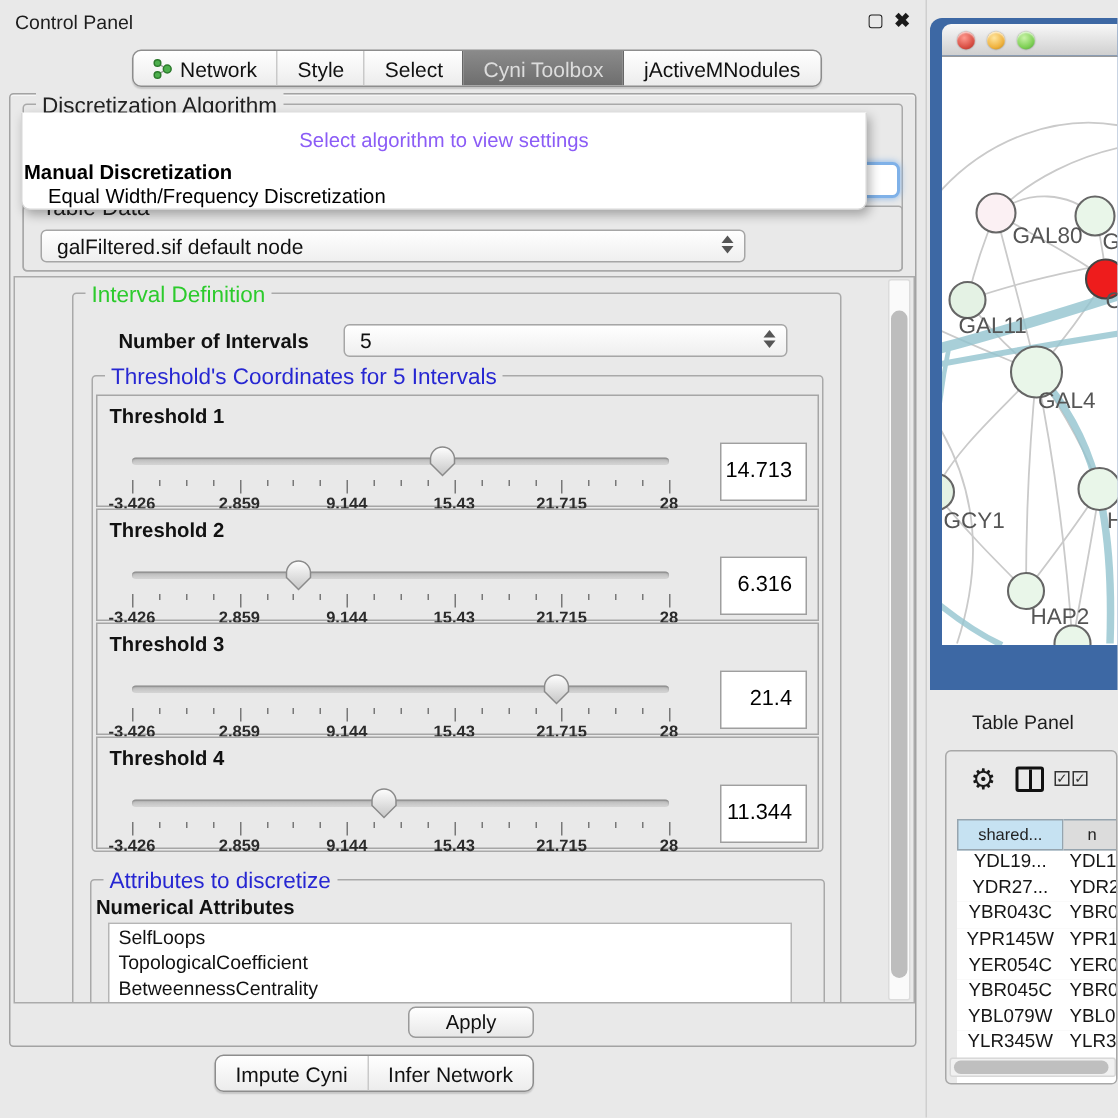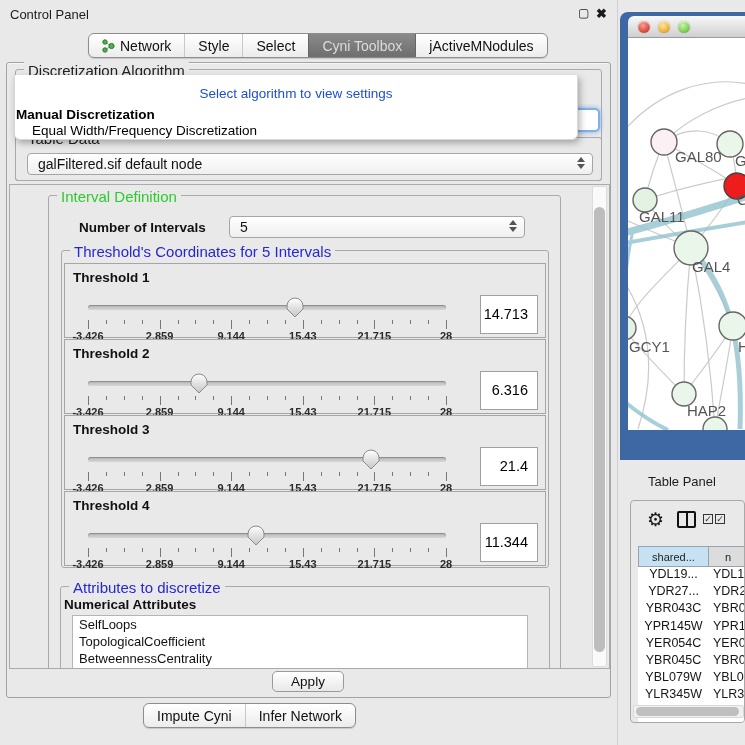--- a/index.html
+++ b/index.html
@@ -33,25 +33,25 @@
   #group-algo { left:8px; top:6px; width:587px; height:112px; }
   #algo-combo-hidden { position:absolute; left:18px; top:38px; width:566px; height:24px; background:#fff; border:2px solid #7FB1E8; border-radius:5px; box-shadow:0 0 5px #7FB1E8; z-index:5; }
 
   
   #group-tabledata { left:8px; top:74px; width:587px; height:44px; }
   .combo { position:absolute; height:22px; background:linear-gradient(#ffffff,#efefef); border:1px solid #A6A6A6; border-radius:4px; font-size:14px; color:#111; display:flex; align-items:center; padding-left:10px; }
   .combo .arrows { position:absolute; right:7px; top:3px; display:flex; flex-direction:column; gap:2px; }
   .combo .arrows i { display:block; width:0; height:0; border-left:4px solid transparent; border-right:4px solid transparent; }
   .combo .arrows i.up { border-bottom:5px solid #555; }
   .combo .arrows i.dn { border-top:5px solid #555; }
-  #tabledata-combo { left:11px; top:15px; width:566px; }
+  #tabledata-combo { left:11px; top:15px; width:470px; }
 
   
   #algo-popup { position:absolute; left:14px; top:75px; width:564px; height:65px; background:#fff; z-index:50; border:1px solid #d7d7d7; border-top:none; border-radius:0 0 6px 6px; box-shadow:2px 3px 7px rgba(0,0,0,.30); }
-  #algo-popup .hint { position:absolute; left:0; right:0; top:11px; text-align:center; color:#1d4ed8; font-size:13.5px; }
+  #algo-popup .hint { position:absolute; left:0; right:0; top:11px; text-align:center; color:#8b5cf6; font-size:13.5px; }
   #algo-popup .opt { position:absolute; left:1px; font-size:13.5px; color:#000; white-space:nowrap; }
   #algo-popup .opt0 { top:32px; font-weight:bold; }
   #algo-popup .opt1 { top:48px;margin-left:16px; }
 
   
   #scrollarea { position:absolute; left:2px; top:121px; width:601px; height:485px; border:1px solid #ABABAB; overflow:hidden; background:#E9E9E9; }
   #vscroll { position:absolute; right:2px; top:1px; width:15px; height:481px; background:#FAFAFA; border:1px solid #DCDCDC; border-radius:2px; }
   #vscroll .thumb { position:absolute; left:1px; top:20px; width:11px; height:445px; background:#BDBDBD; border-radius:7px; }
 
   #group-interval { left:38px; top:10px; width:513px; height:478px; }
@@ -70,21 +70,21 @@
   .ticks i { position:absolute; top:0; width:1px; background:#787878; }
   .ticklabels { position:absolute; left:0; right:0; top:34px; height:12px; }
   .ticklabels span { position:absolute; transform:translateX(-50%); font-size:11px; font-weight:bold; color:#2b2b2b; white-space:nowrap; }
   .val { position:absolute; right:7px; top:31px; width:58px; height:39px; background:#fff; border:1px solid #9f9f9f; font-size:14.5px; color:#000; text-align:right; padding:10px 9px 0 0; }
 
   #group-attrs { left:11px; top:390px; width:490px; height:110px; }
   #attrs-sub { position:absolute; left:3px; top:10px; font-weight:bold; font-size:13.5px; color:#111; }
   #attr-list { position:absolute; left:11px; top:28px; width:456px; height:60px; background:#fff; border:1px solid #b5b5b5; overflow:hidden; }
   #attr-list .item { font-size:13px; color:#111; padding:1px 0 1px 6px; white-space:nowrap; }
 
-  #apply-btn { position:absolute; left:265px; top:608px; width:72px; height:21px; background:linear-gradient(#ffffff,#e8e8e8); border:1px solid #9a9a9a; border-radius:5px; font-size:13.5px; color:#111; text-align:center; line-height:19px; }
+  #apply-btn { position:absolute; left:265px; top:608px; width:84px; height:21px; background:linear-gradient(#ffffff,#e8e8e8); border:1px solid #9a9a9a; border-radius:5px; font-size:13.5px; color:#111; text-align:center; line-height:19px; }
 
   
   #right-side { position:absolute; left:618px; top:12px; width:127px; height:745px; background:#E9E9E9; }
   #net-window { position:absolute; left:2px; top:0; width:125px; height:448px; background:#3D68A4; border-radius:8px 0 0 0; }
   #net-titlebar { position:absolute; left:8px; top:4px; width:117px; height:22px; background:linear-gradient(#f8f8f8,#cfcfcf); border-radius:6px 0 0 0; border-bottom:1px solid #9a9a9a; }
   .light { position:absolute; top:5px; width:12px; height:12px; border-radius:50%; box-shadow:inset 0 1px 1px rgba(255,255,255,.7), 0 0 1px rgba(0,0,0,.5); }
   #light-red { left:10px; background:radial-gradient(circle at 40% 35%, #ff9a8f, #D94F44 60%, #9e2b22); }
   #light-yellow { left:30px; background:radial-gradient(circle at 40% 35%, #ffe59e, #EFB23E 60%, #ad7a15); }
   #light-green { left:50px; background:radial-gradient(circle at 40% 35%, #c9f3a8, #7ED054 60%, #46913а); background:radial-gradient(circle at 40% 35%, #c9f3a8, #7ED054 60%, #46913a); }
   #net-canvas { position:absolute; left:8px; top:26px; width:117px; height:392px; background:#fff; overflow:hidden; }

